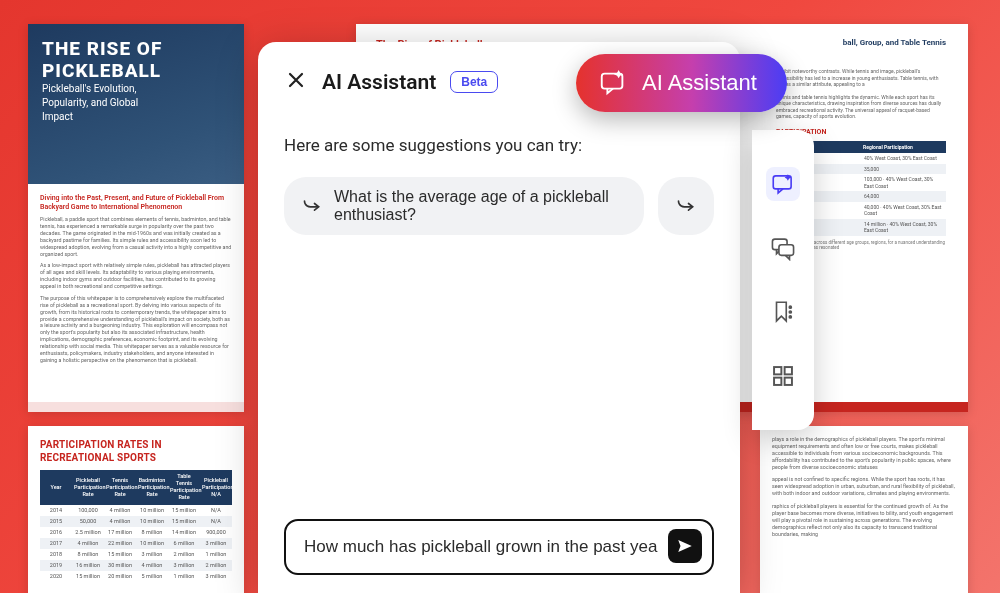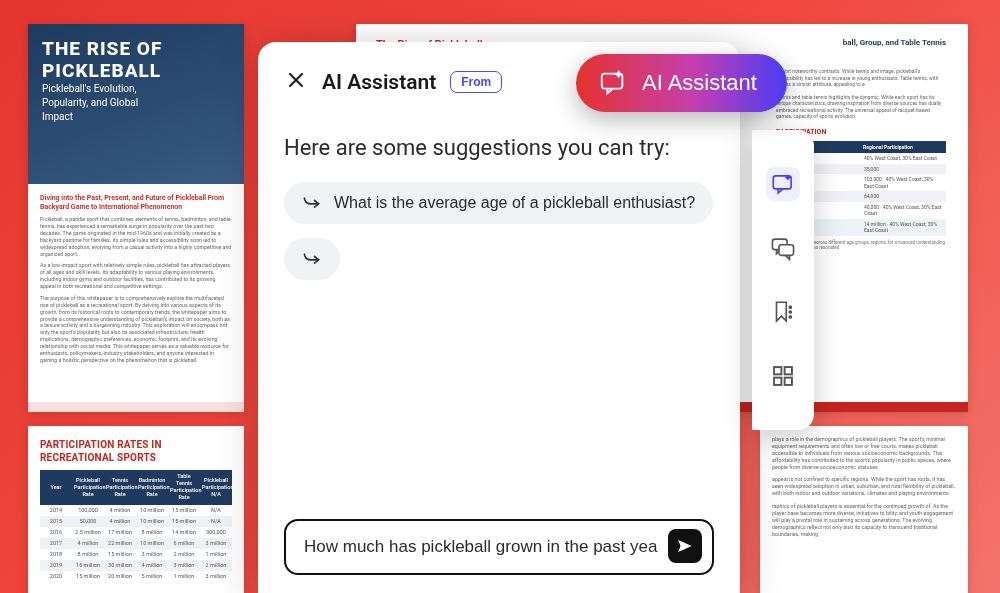--- a/index.html
+++ b/index.html
@@ -64,22 +64,22 @@
     border-radius: 18px 18px 0 0;
     box-shadow: 0 8px 40px rgba(0,0,0,.25);
     padding: 26px 26px 0;
     display: flex;
     flex-direction: column;
   }
   .panel-header { display:flex; align-items:center; gap:14px; margin-bottom: 40px; }
   .close-btn { font-size: 18px; color:#222; cursor:pointer; padding:4px; background:none; border:none; line-height:1;}
   .panel-title { font-size: 21px; font-weight: 600; color:#1a1a1a; }
   .beta-pill { border:1.5px solid #4a4af0; color:#4a4af0; font-size:12px; font-weight:600; padding: 3px 10px; border-radius: 7px; background:none;}
-  .suggest-intro { font-size: 22px; color:#2b2b2b; margin-bottom: 22px; }
-  .suggestions { display:flex; flex-direction:column; gap:14px; }
+  .suggest-intro { font-size: 17px; color:#2b2b2b; margin-bottom: 22px; }
+  .suggestions { display:flex; flex-direction:row; gap:14px; }
   .sugg {
     display:flex; align-items:center; gap:12px;
     background:#f1f2f4; border-radius: 22px; padding: 11px 18px;
     font-size: 16px; color:#2b2b2b; border:none; text-align:left; cursor:pointer;
     width: fit-content; max-width:100%;
   }
   .sugg .arrow { flex:0 0 auto; display:inline-flex; }
   .input-row {
     margin-top: auto;
     margin-bottom: 18px;
@@ -271,21 +271,21 @@
   </div>
 
   <div class="panel">
     <div class="panel-header">
       <button class="close-btn">
         <svg width="16" height="16" viewBox="0 0 16 16">
             <path d="M2 2 L14 14 M14 2 L2 14" stroke="#222" stroke-width="2.2" stroke-linecap="round"></path>
           </svg>
       </button>
       <div class="panel-title">AI Assistant</div>
-      <button class="beta-pill">From</button>
+      <button class="beta-pill">Beta</button>
     </div>
 
     <div class="suggest-intro">Here are some suggestions you can try:</div>
 
     <div class="suggestions" id="sugg-list">
         <button class="sugg">
           <span class="arrow">
             <svg width="20" height="20" viewBox="0 0 24 24" fill="none" stroke="#333" stroke-width="2" stroke-linecap="round">
               <path d="M3 6 C3 6 3 13 10 13 L19 13"></path>
               <path d="M15 9 L20 13 L15 17"></path>

